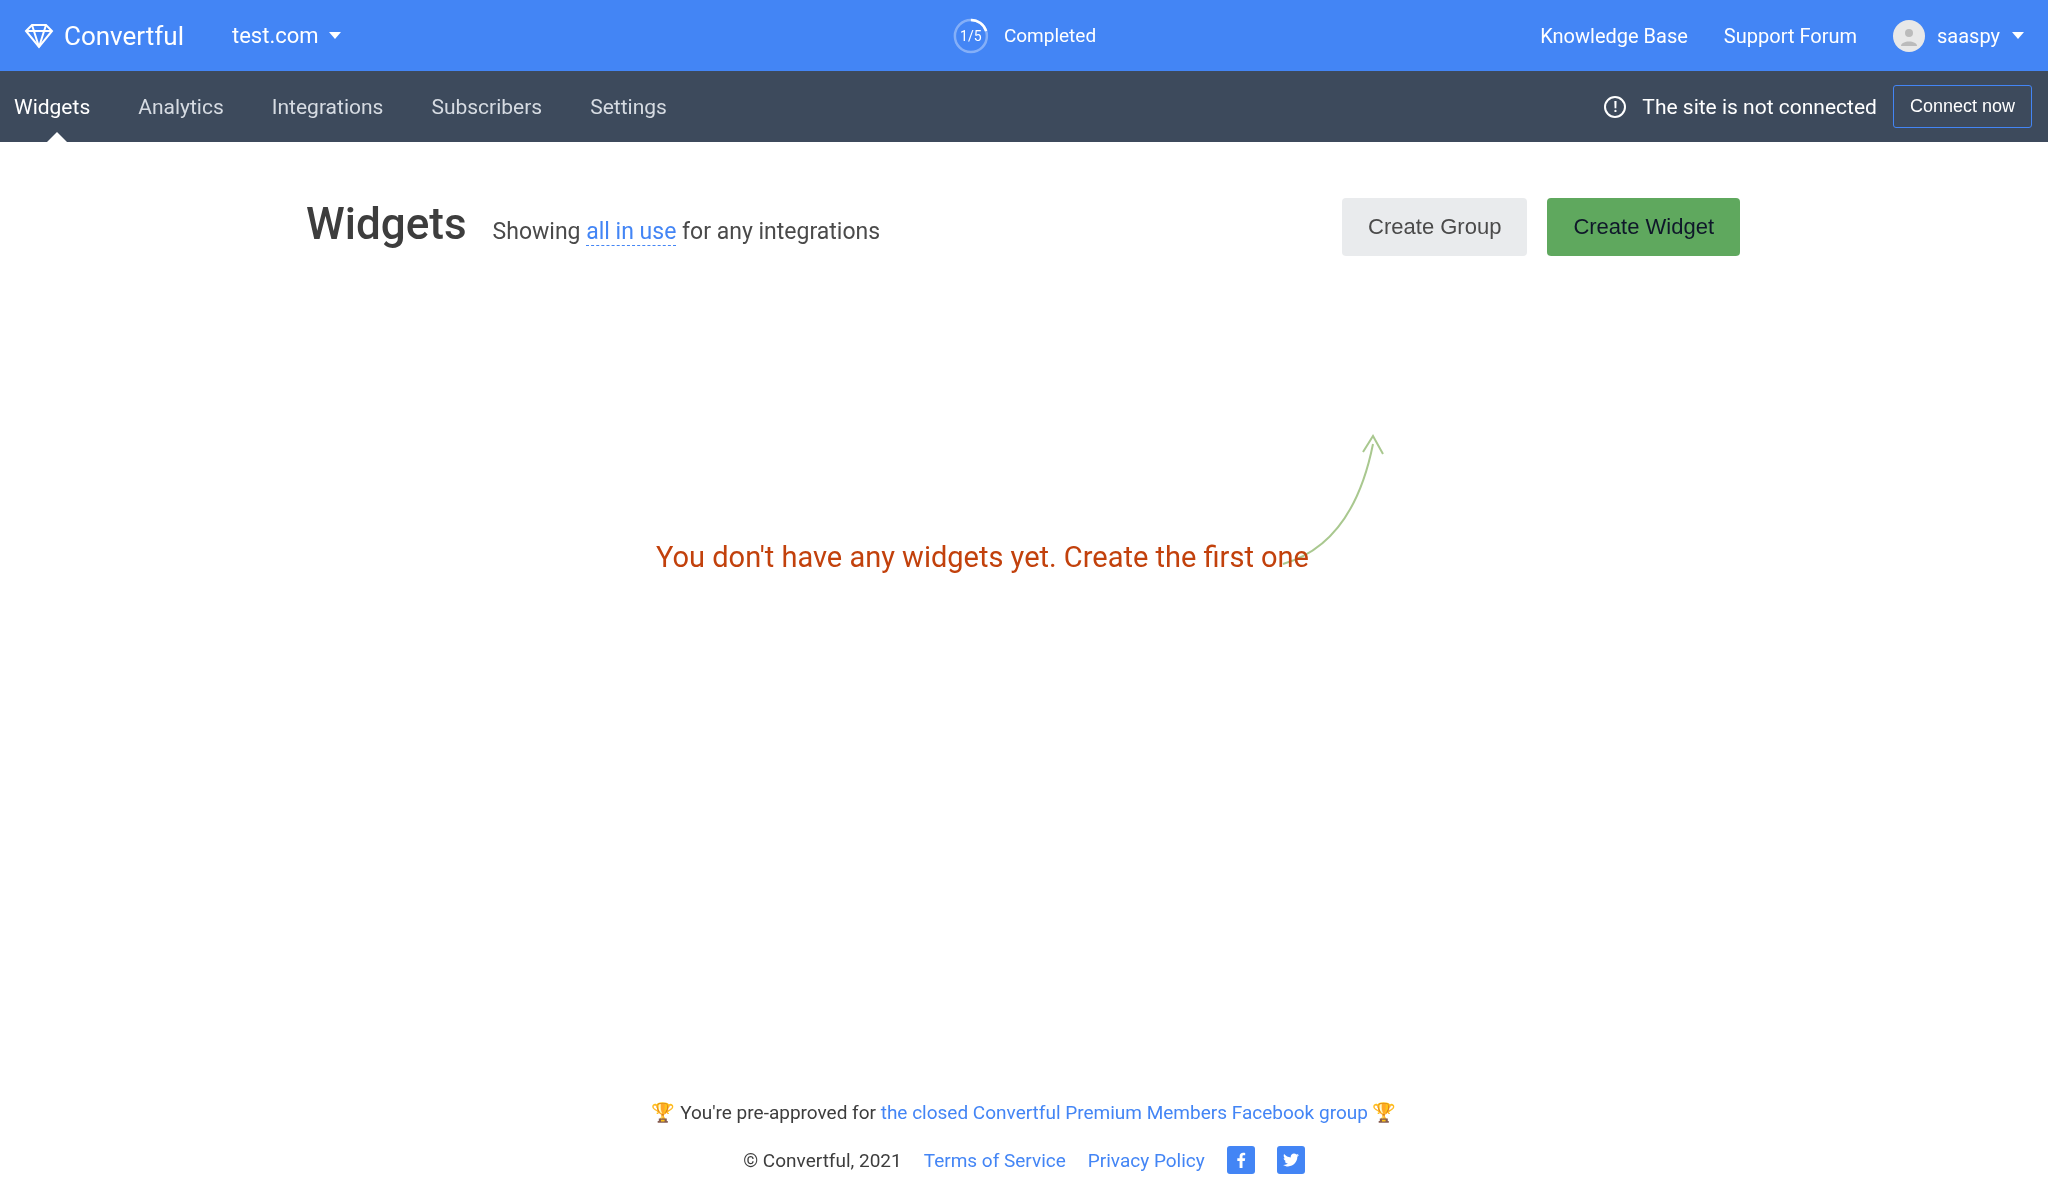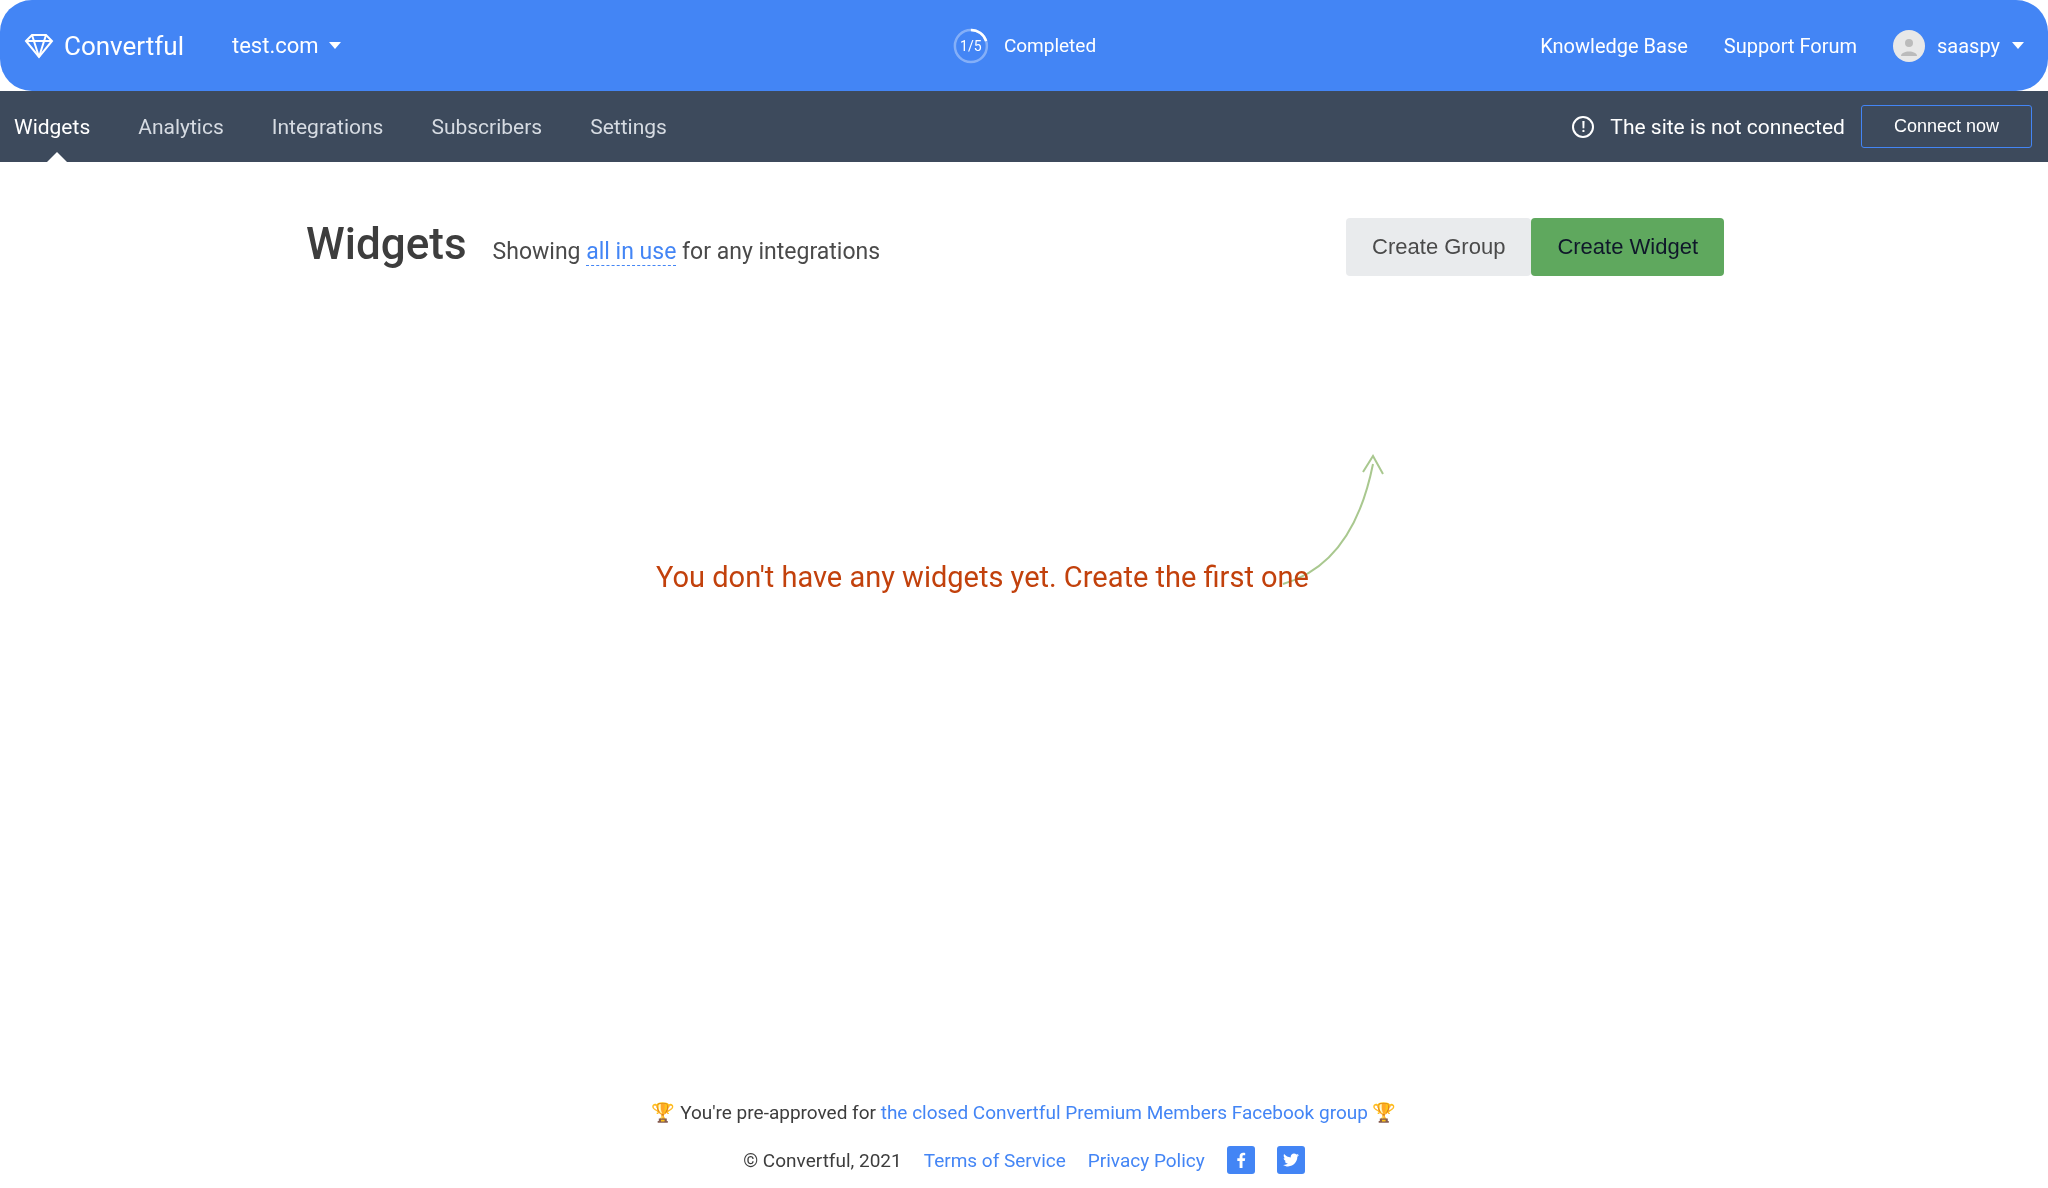--- a/index.html
+++ b/index.html
@@ -6,26 +6,25 @@
     body {
       font-family: -apple-system, BlinkMacSystemFont, "Segoe UI", Roboto, Helvetica, Arial, sans-serif;
       background: #ffffff;
       width: 2048px;
       height: 1188px;
       overflow: hidden;
       position: relative;
     }
     .top-bar {
       background: #4385f5;
-      height: 91px;
+      height: 71px;
       display: flex;
       align-items: center;
       padding: 0 24px;
       color: #fff;
-      border-radius: 32px;
     }
     .logo-section {
       display: flex;
       align-items: center;
       gap: 10px;
     }
     .logo-icon svg { display: block; }
     .logo-text {
       font-size: 26px;
       font-weight: 400;
@@ -136,21 +135,21 @@
       align-items: center;
       justify-content: center;
       font-size: 14px;
       font-weight: bold;
     }
     .warn-text { font-size: 21px; }
     .connect-btn {
       border: 1px solid #4385f5;
       background: transparent;
       color: #fff;
-      padding: 10px 32px;
+      padding: 10px 16px;
       font-size: 18px;
       border-radius: 3px;
       cursor: pointer;
     }
     .main {
       padding: 56px 0 0 0;
       position: relative;
     }
     .main-header {
       display: flex;
@@ -168,23 +167,24 @@
       color: #4a4a4a;
     }
     .filter-link {
       color: #4385f5;
       border-bottom: 1px dashed #4385f5;
       cursor: pointer;
       margin-top: 24px;
     }
     .action-buttons {
       position: absolute;
-      right: 324px;
+      right: 308px;
       top: 56px;
       display: flex;
+      gap: 20px;
       border-radius: 8px;
     }
     .btn {
       padding: 16px 26px;
       font-size: 22px;
       border: none;
       border-radius: 4px;
       cursor: pointer;
     }
     .btn-grey { background: #e9ebed; color: #4a4a4a; }

